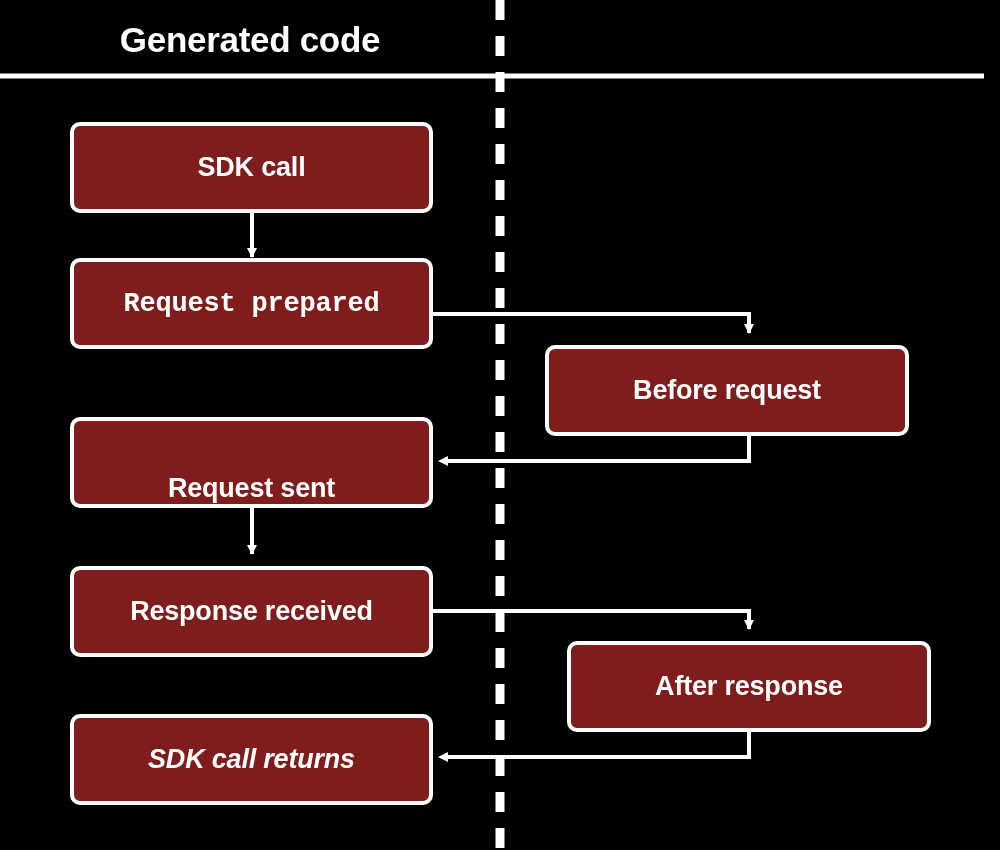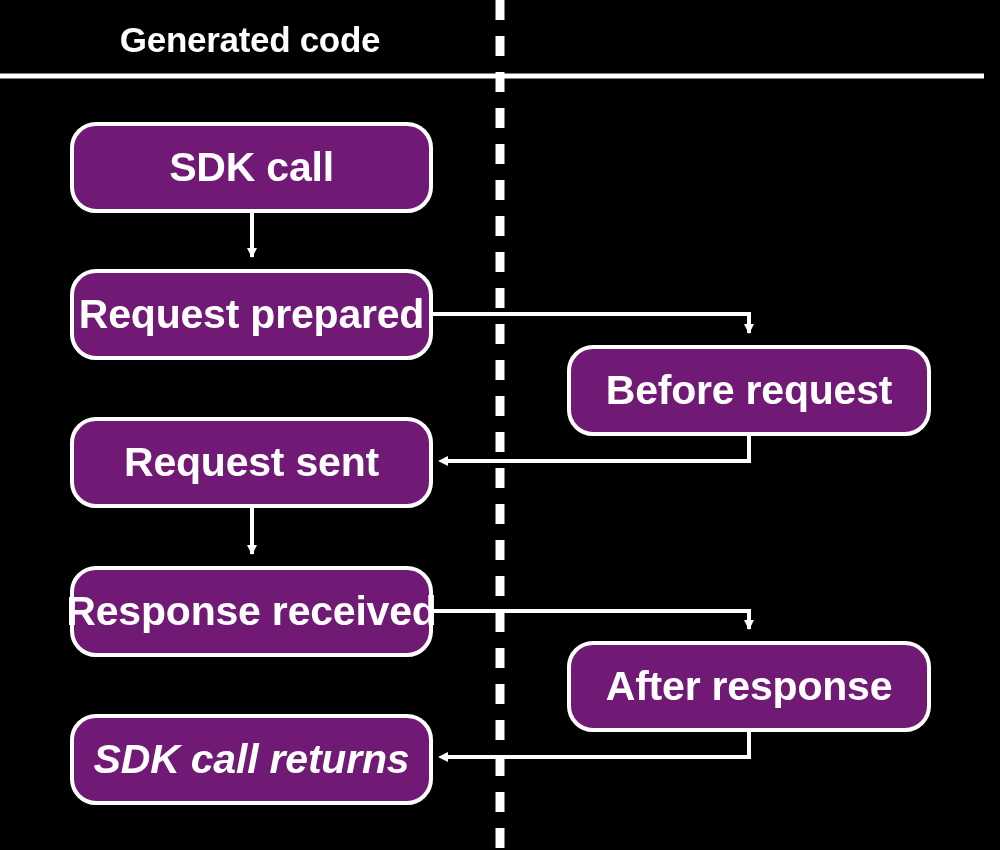--- a/index.html
+++ b/index.html
@@ -32,27 +32,27 @@
     white-space: nowrap;
     user-select: none;
   }
   #title-left  { left: 0px;   top: 20px; width: 500px; }
   #title-right { left: 500px; top: 20px; width: 500px; }
 
   .node {
     position: absolute;
     box-sizing: border-box;
     border: 4px solid #ffffff;
-    border-radius: 26px;
-    background: #701a75;
+    border-radius: 10px;
+    background: #7f1d1d;
     color: #ffffff;
     display: flex;
     align-items: center;
     justify-content: center;
-    font-size: 41px;
+    font-size: 27px;
     font-weight: 700;
     letter-spacing: -0.2px;
     white-space: nowrap;
     user-select: none;
   }
   .node-label { pointer-events: none; }
 </style>
 </head>
 <body>
 
@@ -85,29 +85,29 @@
     <path d="M749,732 L749,757 L447,757" fill="none" stroke="#ffffff" stroke-width="4" marker-end="url(#arrow-left)"></path>
   </svg>
 
   <div class="col-title" id="title-left">Generated code</div>
 
 
   <div class="node" style="left:70px; top:122px; width:363px; height:91px;">
     <span class="node-label">SDK call</span>
   </div>
 
-  <div class="node" style="left:70px; top:269px; width:363px; height:91px;">
+  <div class="node" style="left:70px; top:258px; width:363px; height:91px;font-family:Liberation Mono, monospace;">
     <span class="node-label">Request prepared</span>
   </div>
 
-  <div class="node" style="left:567px; top:345px; width:364px; height:91px;">
+  <div class="node" style="left:545px; top:345px; width:364px; height:91px;">
     <span class="node-label">Before request</span>
   </div>
 
-  <div class="node" style="left:70px; top:417px; width:363px; height:91px;">
+  <div class="node" style="left:70px; top:417px; width:363px; height:91px;align-items:flex-end;">
     <span class="node-label">Request sent</span>
   </div>
 
   <div class="node" style="left:70px; top:566px; width:363px; height:91px;">
     <span class="node-label">Response received</span>
   </div>
 
   <div class="node" style="left:567px; top:641px; width:364px; height:91px;">
     <span class="node-label">After response</span>
   </div>

